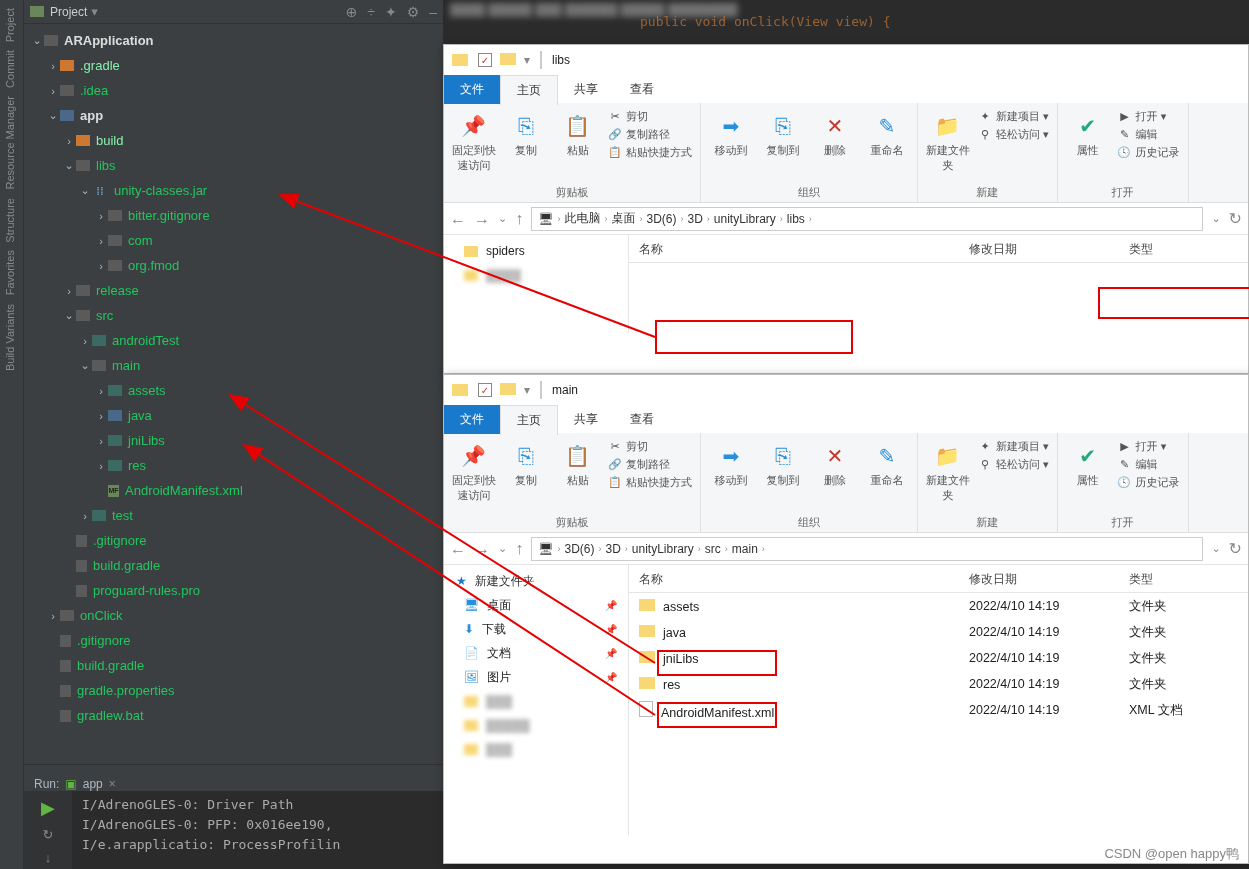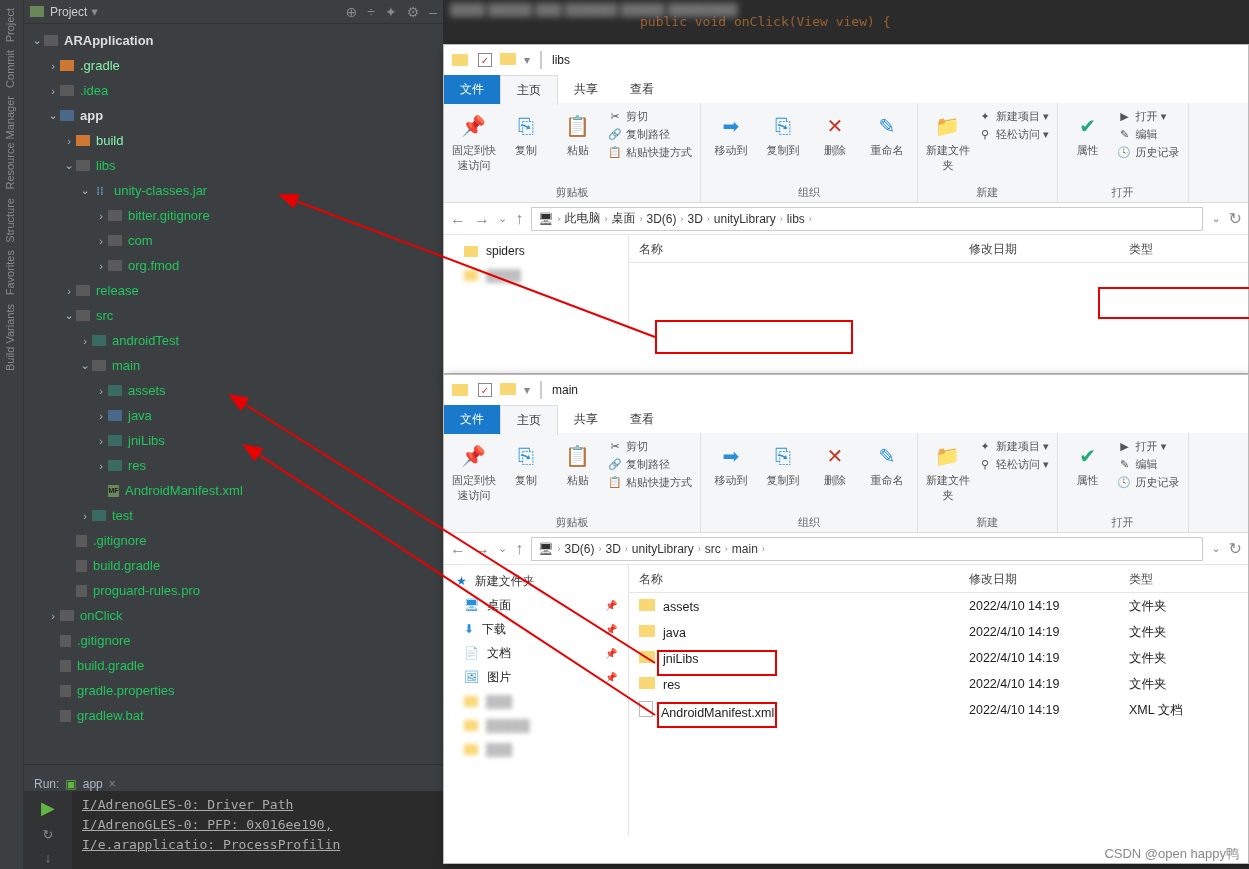--- a/index.html
+++ b/index.html
@@ -34,21 +34,21 @@
   
   .run-panel { position:absolute; left:24px; bottom:0; right:0; height:105px; background:#2b2b2b; border-top:1px solid #323232;}
   .run-tab { height:26px; background:#3c3f41; display:flex; align-items:flex-end; padding:0 10px; font-size:12px;}
   .run-tab .app-icon{color:#62b543;margin:0 6px;}
   .run-tab .close{color:#888;margin-left:6px;}
   .run-body{ position:relative; height:79px; display:flex;}
   .run-gutter{ width:48px; background:#313335; display:flex; flex-direction:column; align-items:center; padding-top:6px; gap:8px;}
   .run-gutter .play{ color:#62b543; font-size:18px;}
   .run-gutter .stop{ color:#888; font-size:13px;}
   .run-gutter .down{ color:#888; font-size:13px;}
-  .run-log{ flex:1; font-family: Consolas, monospace; font-size:13px; color:#aaa; padding:4px 10px; line-height:20px; white-space:pre; overflow:hidden;text-decoration:underline;}
+  .run-log{ flex:1; font-family: Consolas, monospace; font-size:13px; color:#aaa; padding:4px 10px; line-height:20px; white-space:pre; overflow:hidden;}
   
   
   .explorer{ position:absolute; background:#fff; border:1px solid #bbb; box-shadow: 2px 3px 10px rgba(0,0,0,0.4); color:#222; font-size:12px;}
   .exp-titlebar{ height:30px; background:#fff; display:flex; align-items:center; padding:0 8px;}
   .exp-titlebar .folder-ico{ width:16px;height:12px; background:#f8d775; margin-right:10px;}
   .exp-titlebar .qat{ display:flex; gap:8px; color:#555;}
   .exp-titlebar .qat .chk{ width:14px;height:14px; border:1px solid #888; display:inline-flex; align-items:center; justify-content:center; color:#c0392b; font-size:10px;}
   .exp-ribbon-tabs{ height:28px; display:flex; align-items:flex-start;}
   .exp-ribbon-tabs .tab{ padding:6px 16px; font-size:12px; color:#333;}
   .exp-ribbon-tabs .tab.file{ background:#1979ca; color:#fff;}

